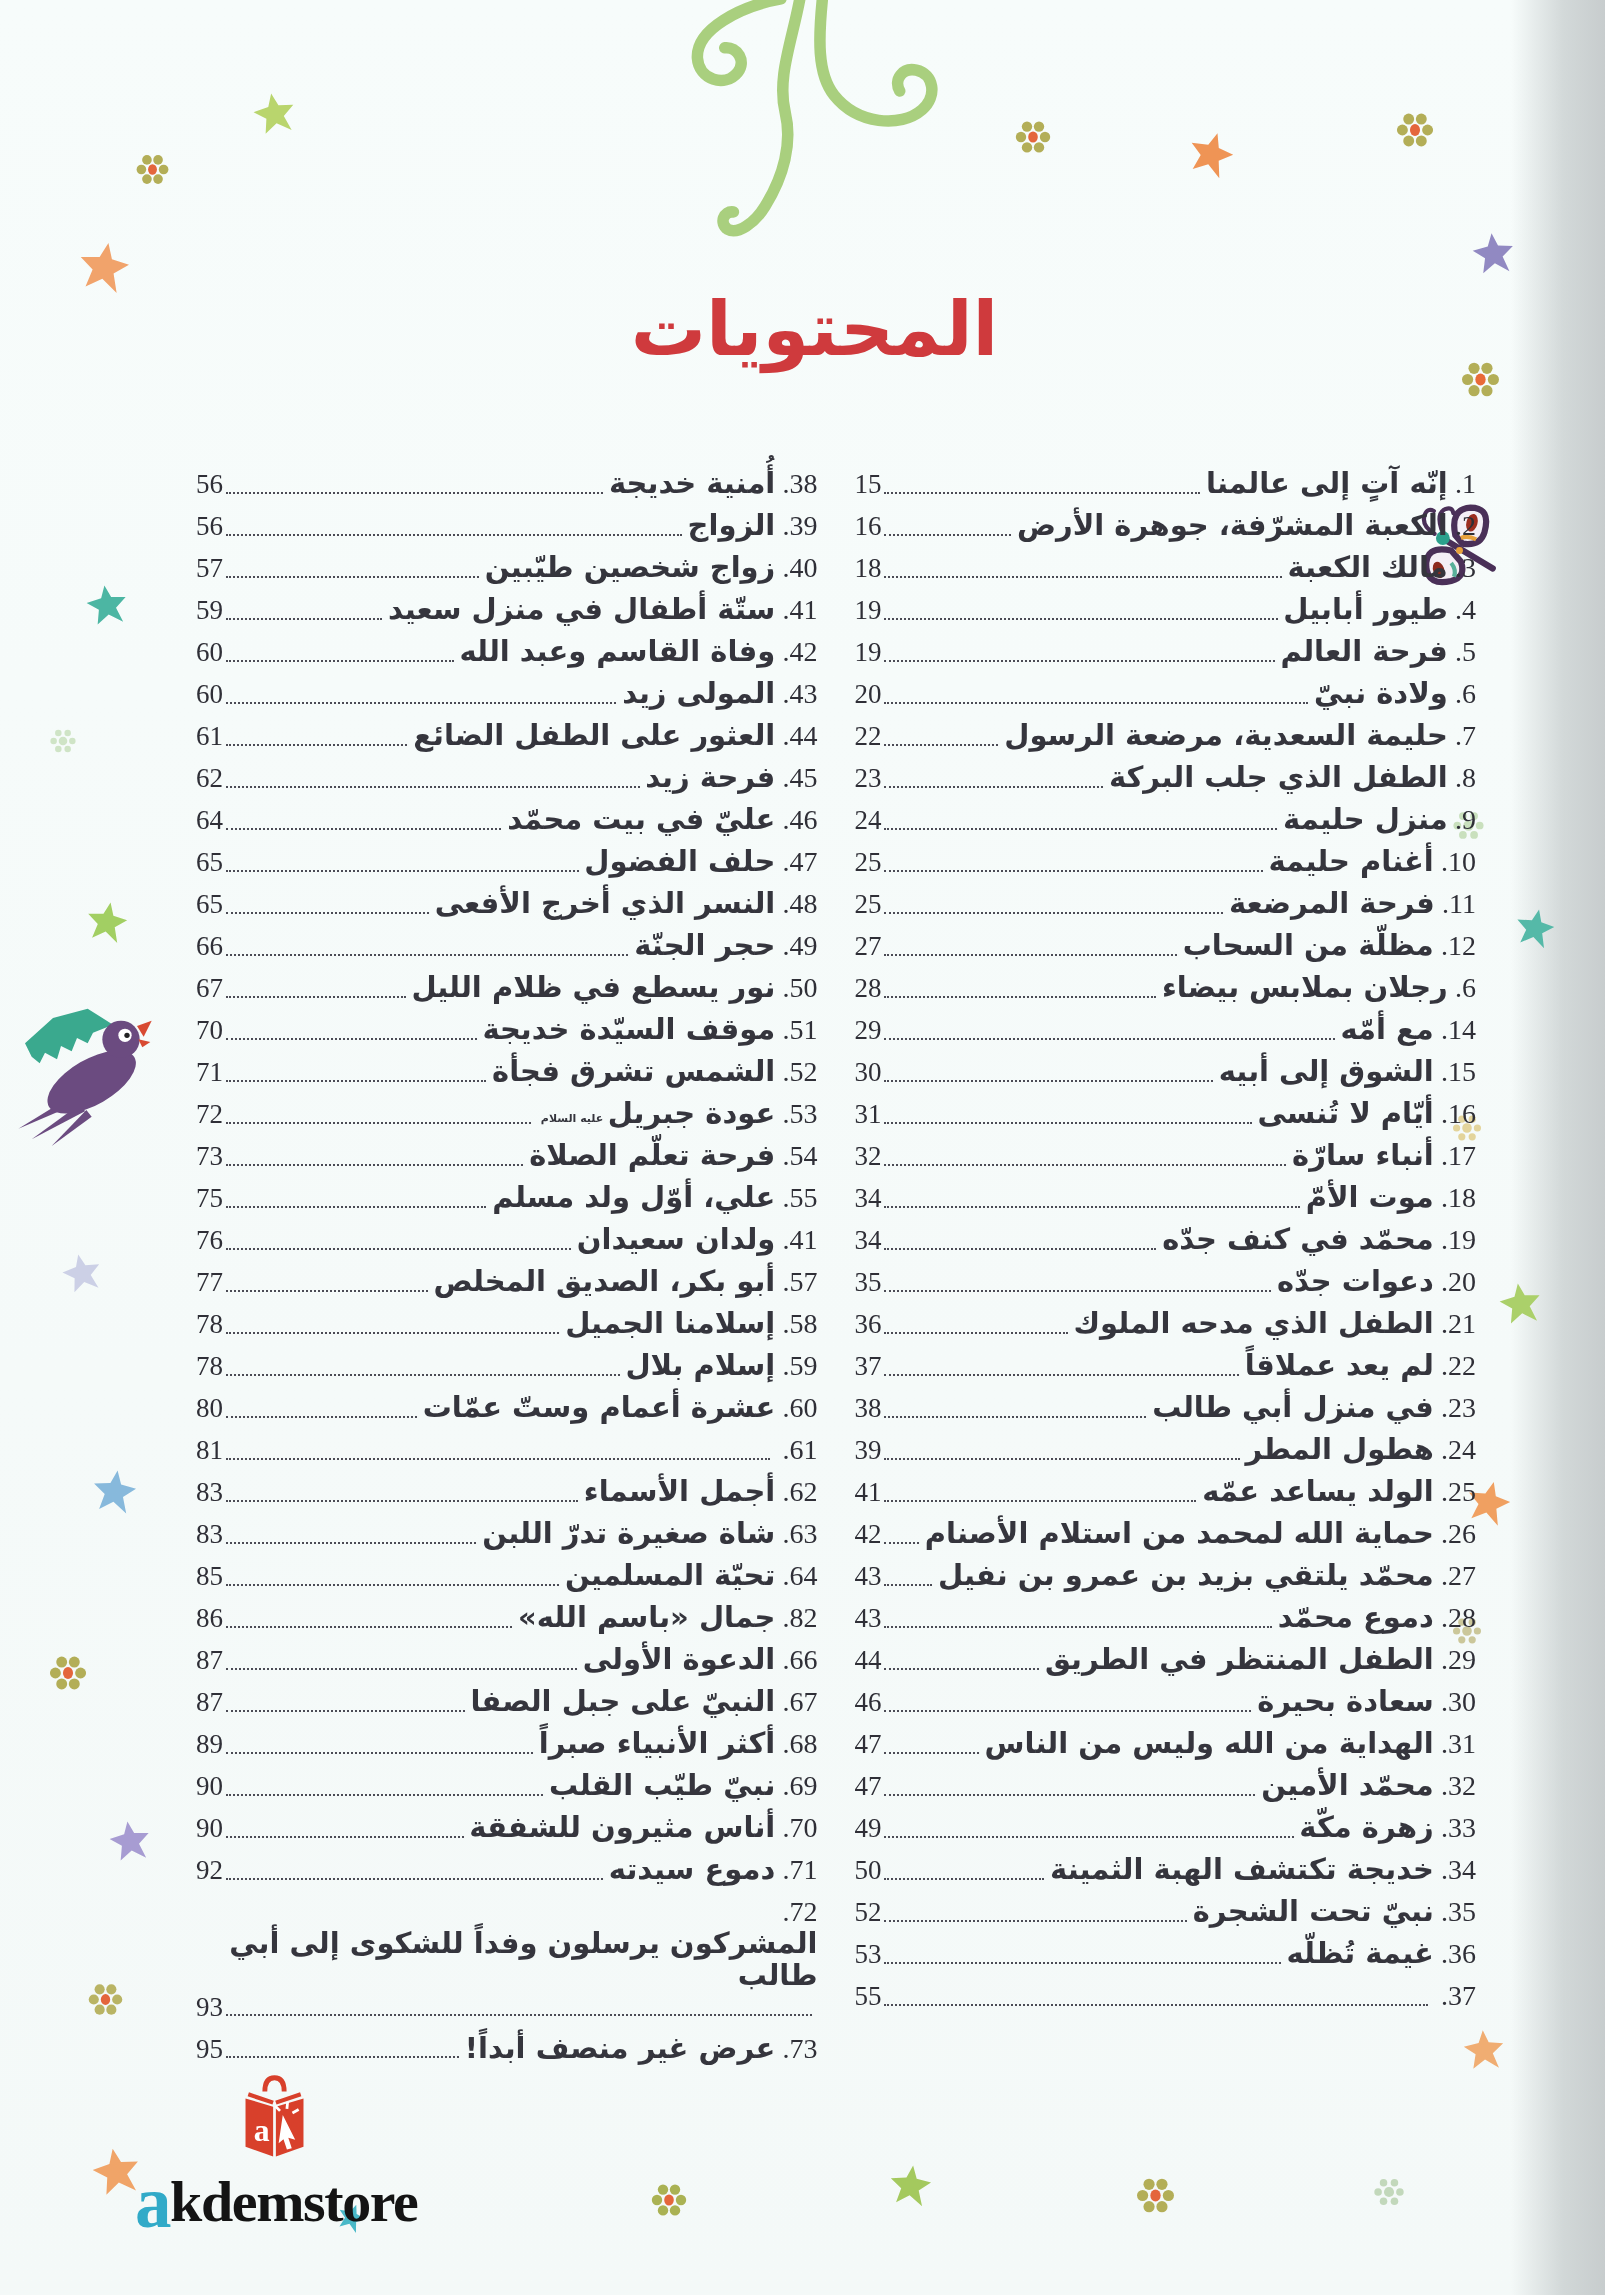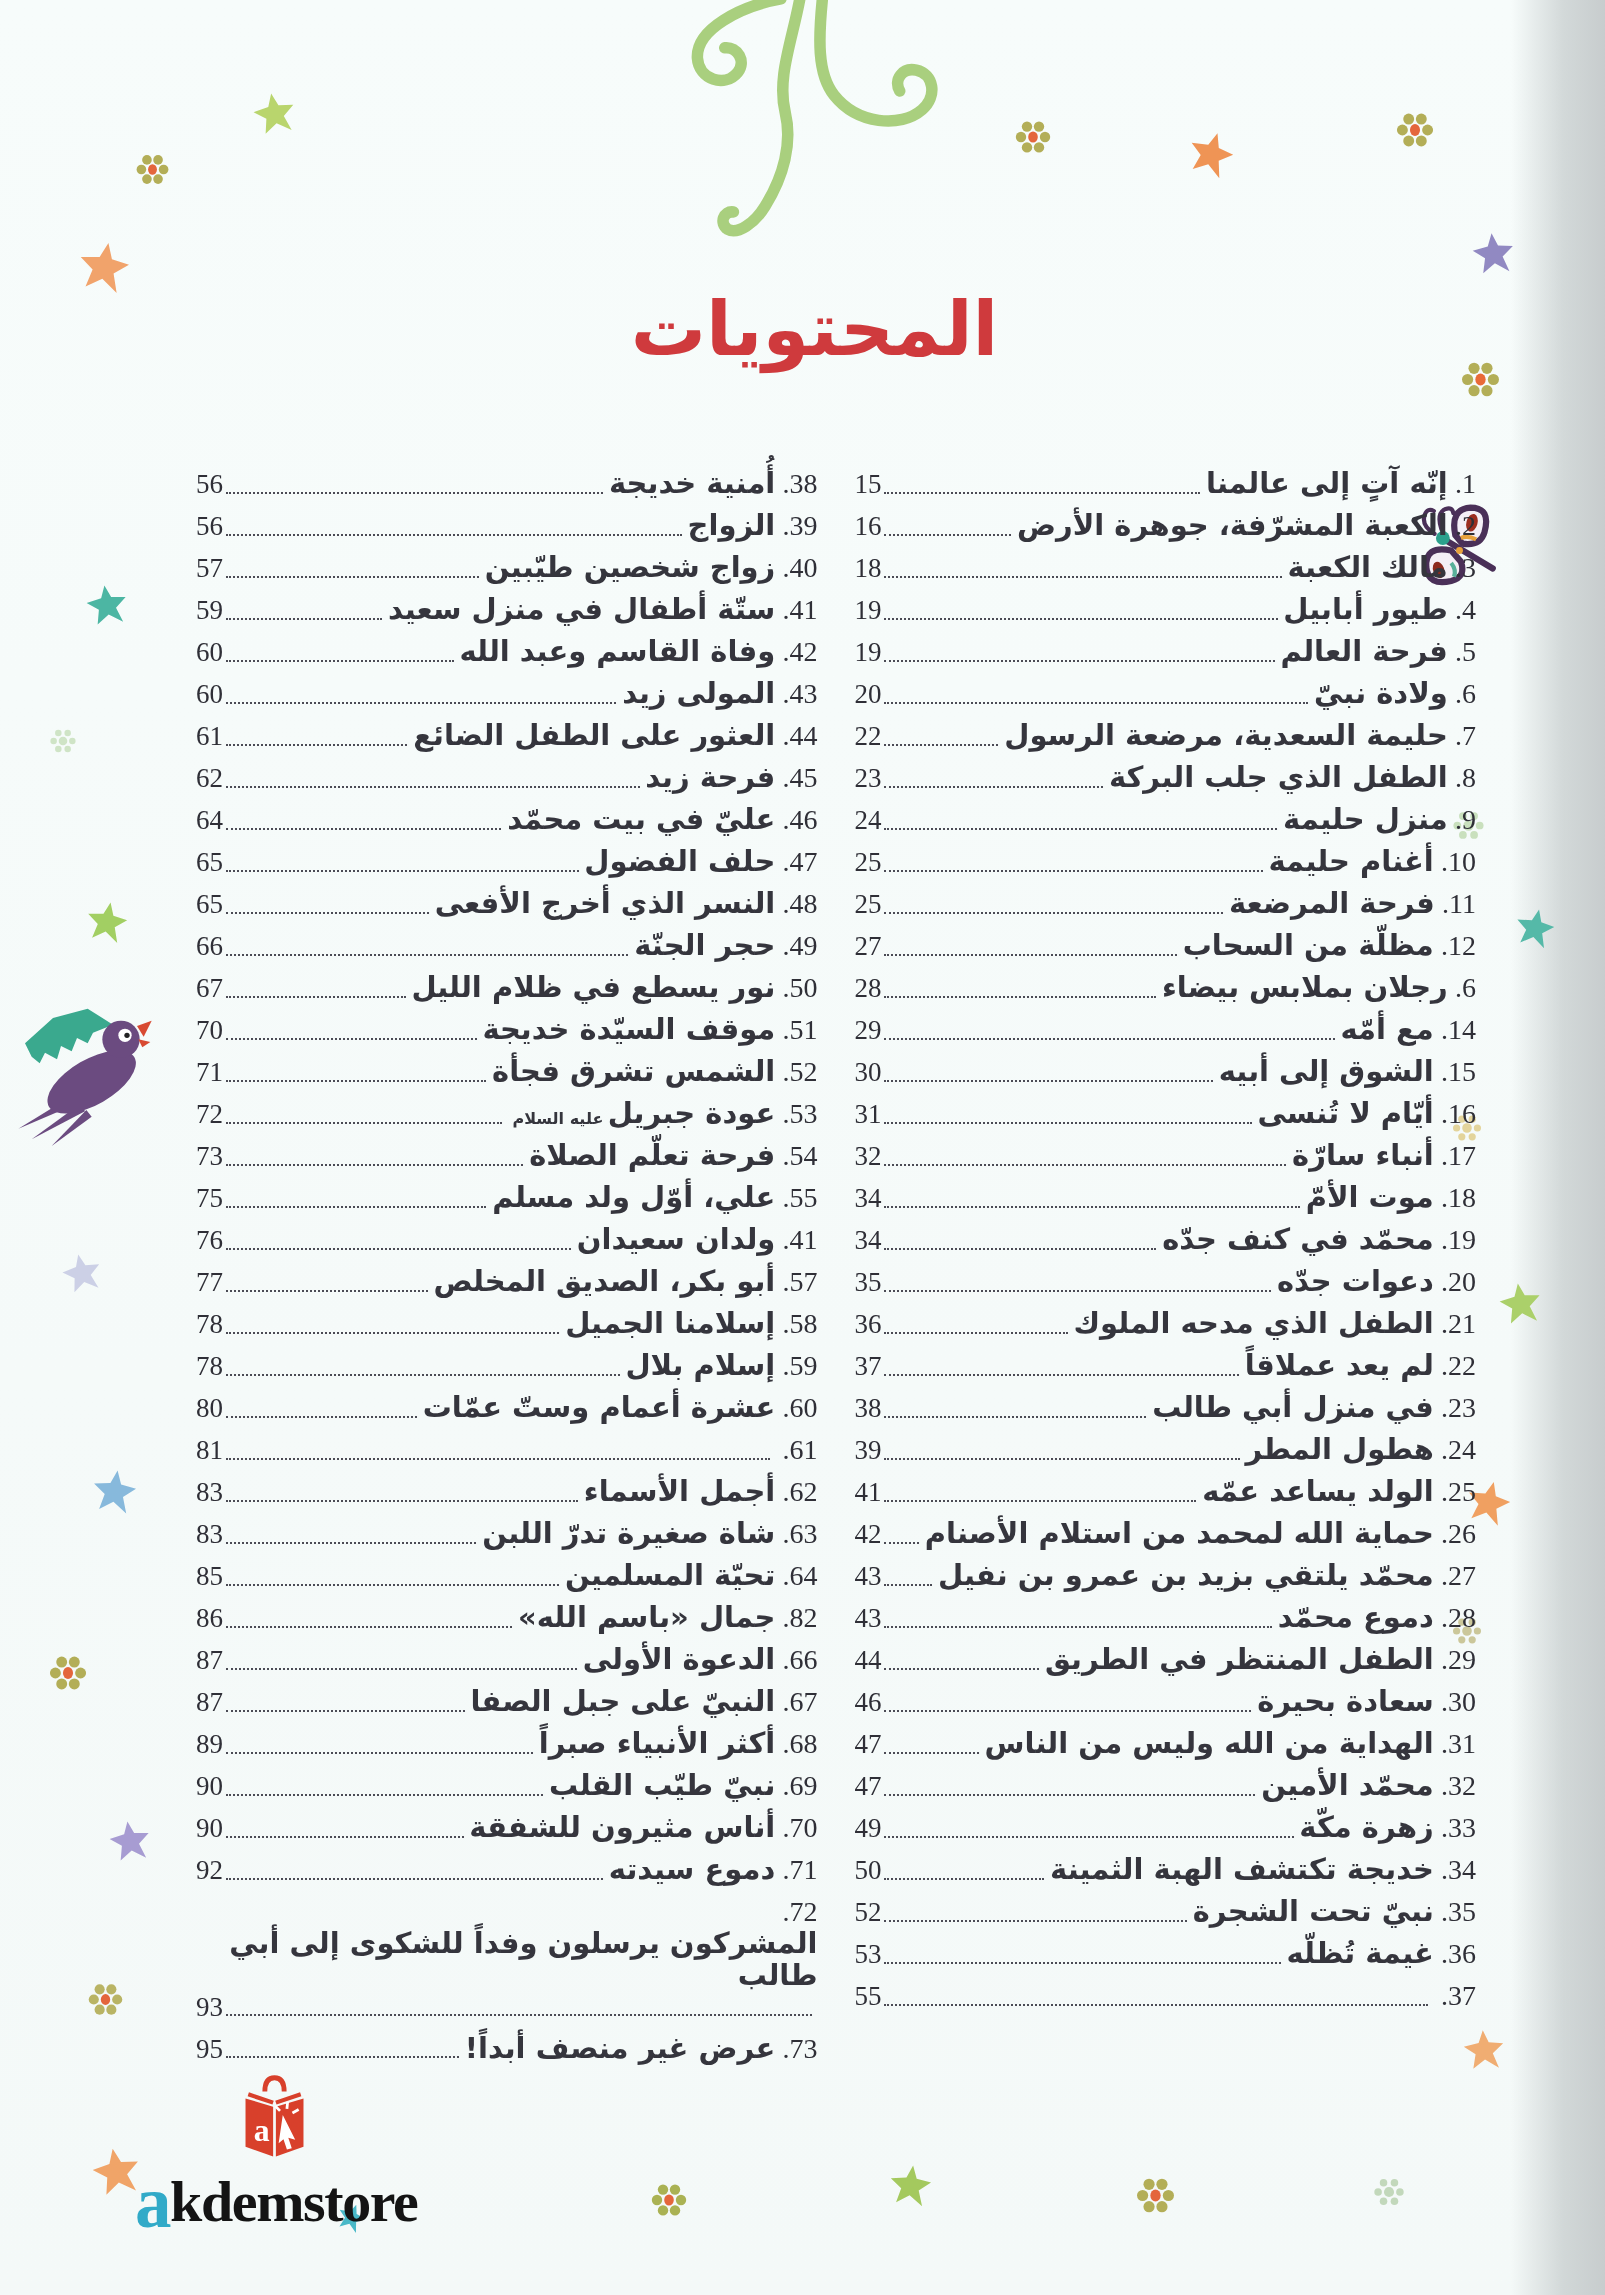--- a/index.html
+++ b/index.html
@@ -10,21 +10,21 @@
         background:linear-gradient(to right,rgba(181,188,189,0) 0%,rgba(181,188,189,.55) 55%,#c7cccd 100%);}
   .title{position:absolute;top:285px;left:0;width:100%;margin:0;text-align:center;
         transform:translateX(11.5px);
         font-size:75px;font-weight:bold;color:#cf3a3d;letter-spacing:0;}
   .toc{position:absolute;top:468px;left:196px;width:1280px;display:flex;gap:37px;direction:rtl;}
   .col{flex:1;min-width:0;}
   .row{display:flex;flex-wrap:wrap;align-items:baseline;direction:rtl;margin-bottom:10px;color:#35353d;}
   .no{font-family:"Liberation Serif",serif;font-size:28px;color:#2f2f37;
       direction:rtl;unicode-bidi:isolate;margin-left:7.2px;}
   .t{font-size:29px;font-weight:bold;line-height:1.1;}
-  .s{font-size:16px;font-weight:bold;align-self:center;margin:0 4.3px;transform:translateY(3.6px);}
+  .s{font-size:11px;font-weight:bold;align-self:center;margin:0 4.3px;transform:translateY(3.6px);}
   .leader{flex:1;min-width:18.7px;align-self:flex-end;margin:0 5.8px 6.5px 2.9px;
       border-bottom:2.9px dotted #4b4b55;}
   .n{font-family:"Liberation Serif",serif;font-size:27px;color:#2f2f37;}
   .deco{position:absolute;pointer-events:none;}
   .deco svg{display:block;width:100%;height:auto;}
   .logo{position:absolute;left:135px;top:2075px;width:374px;}
   .logo-book{width:69px;display:block;margin-left:105px;}
   .logo-text{font-family:"Liberation Serif",serif;font-weight:bold;color:#141414;
       font-size:58px;line-height:1;margin-top:5px;letter-spacing:-1.4px;}
   .logo-a{color:#31aac8;font-size:73px;vertical-align:-5.8px;}

